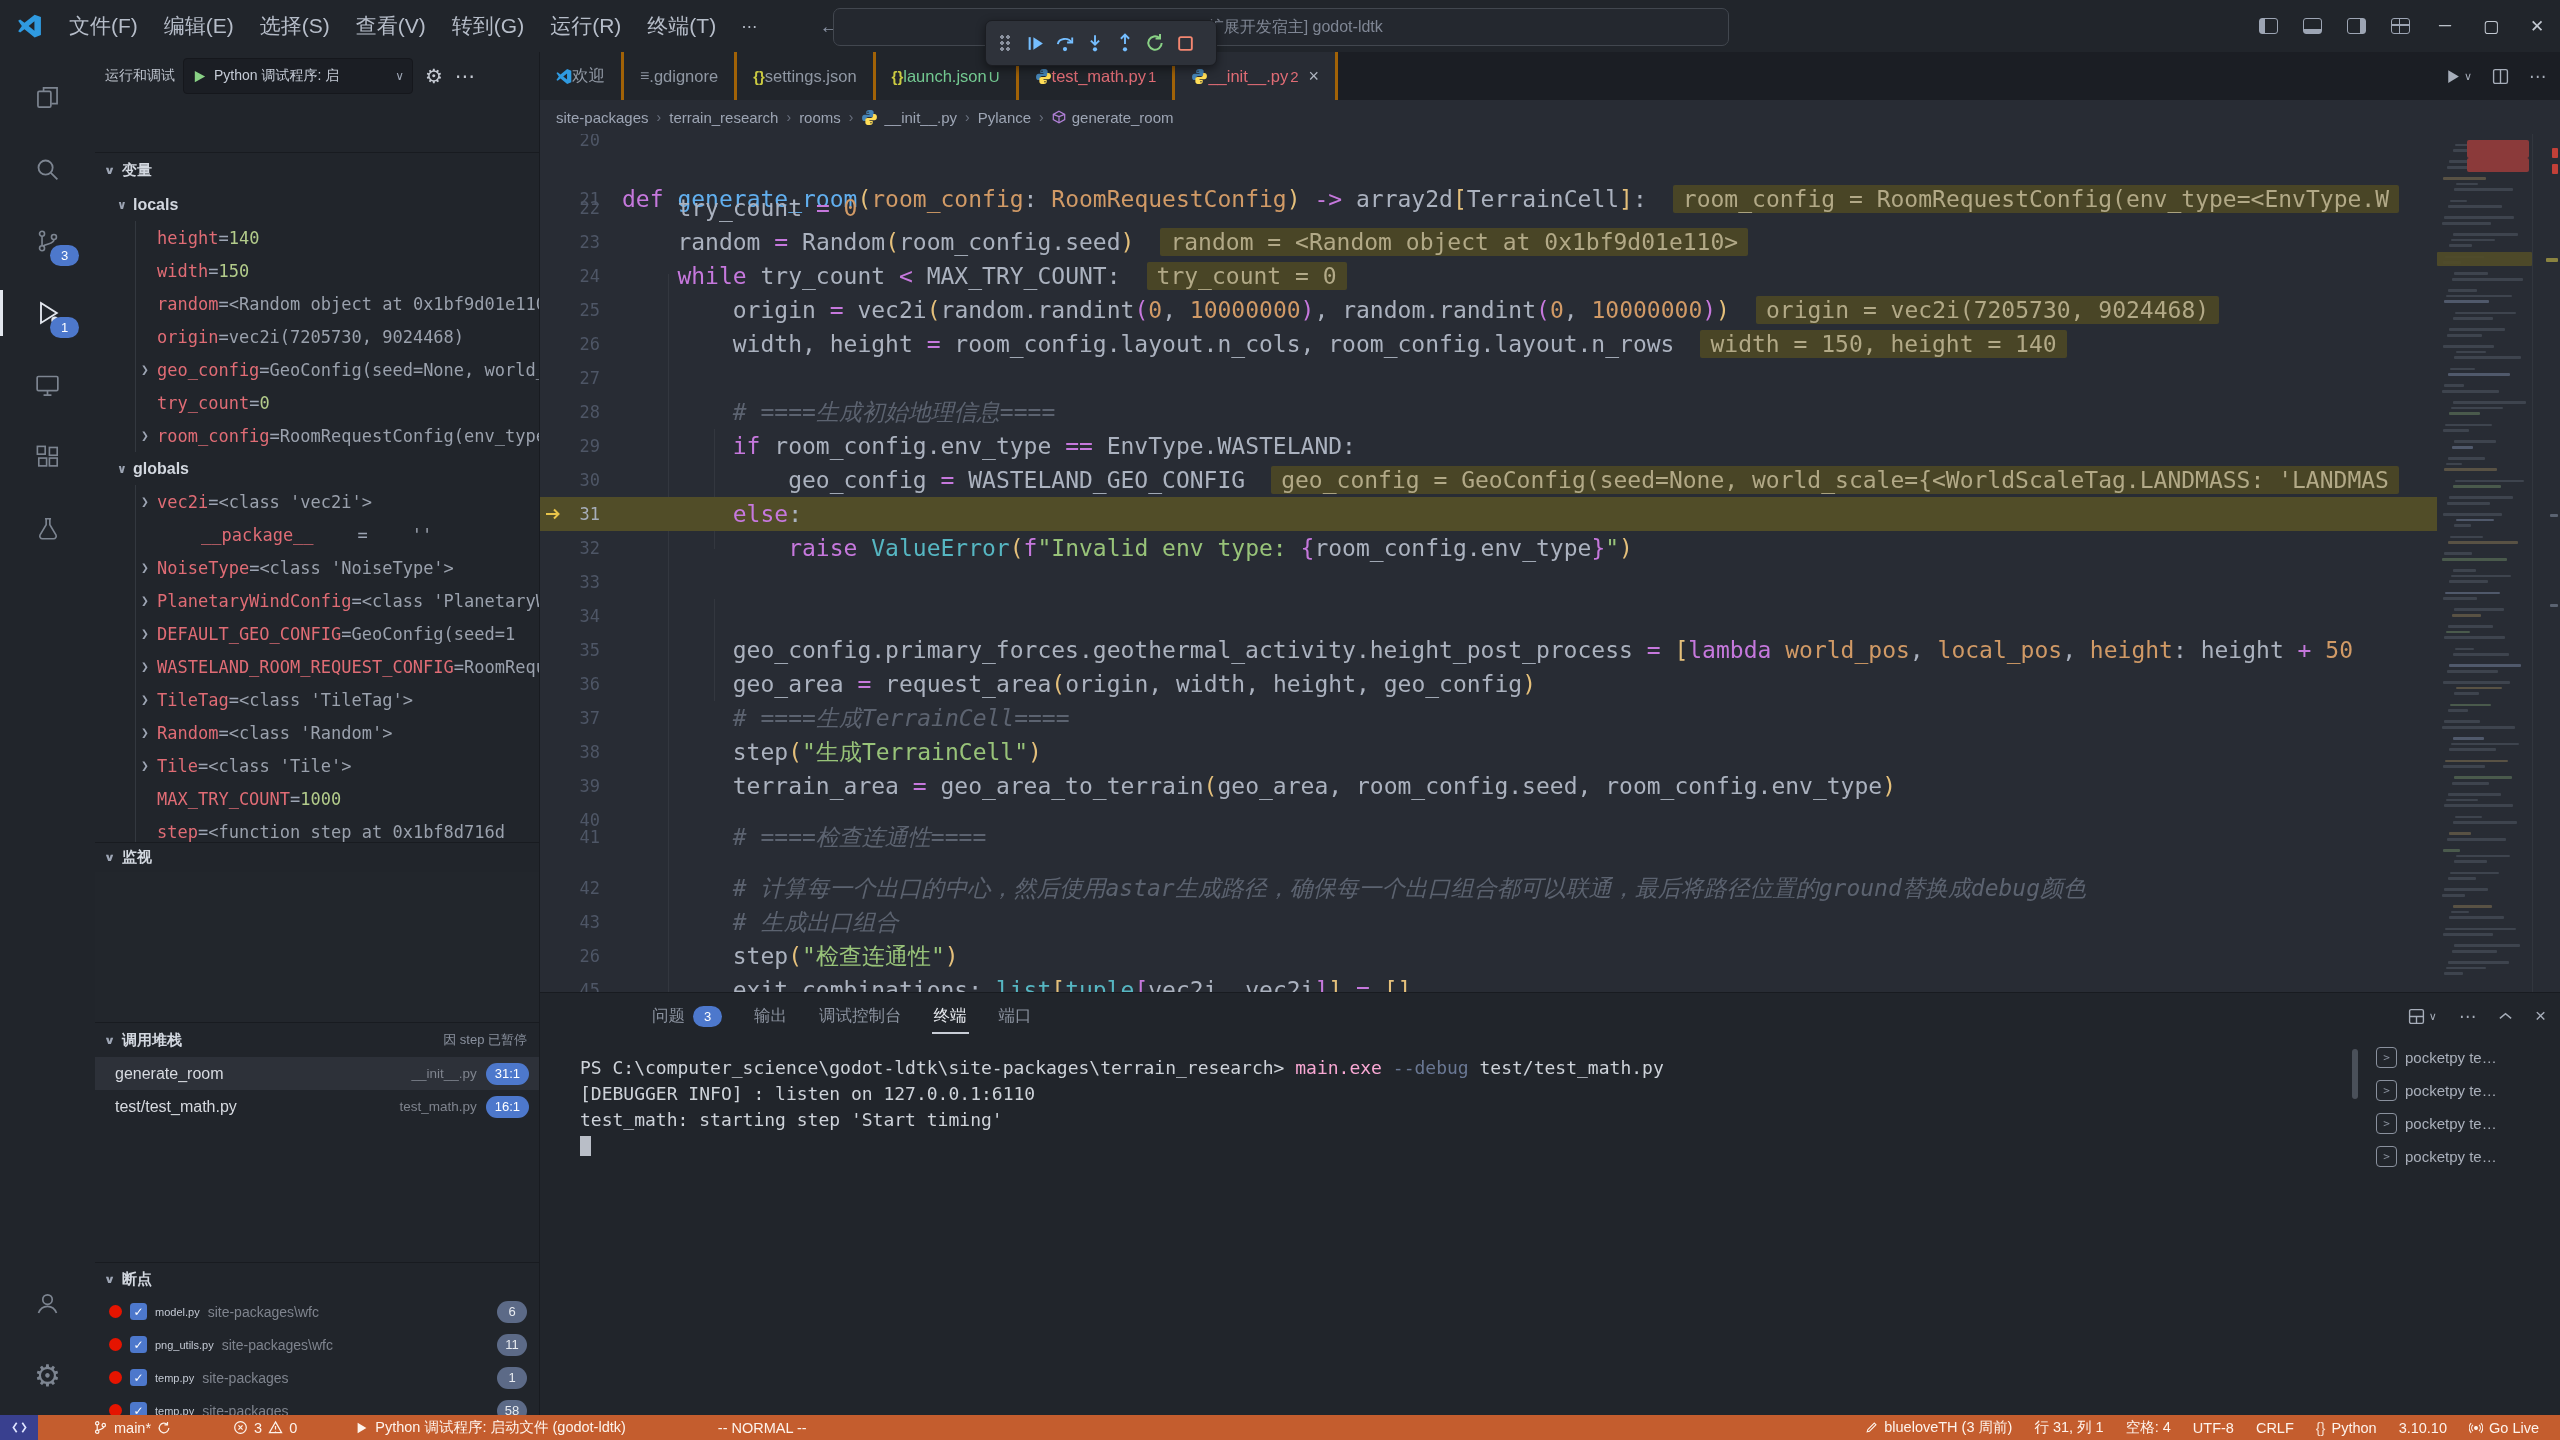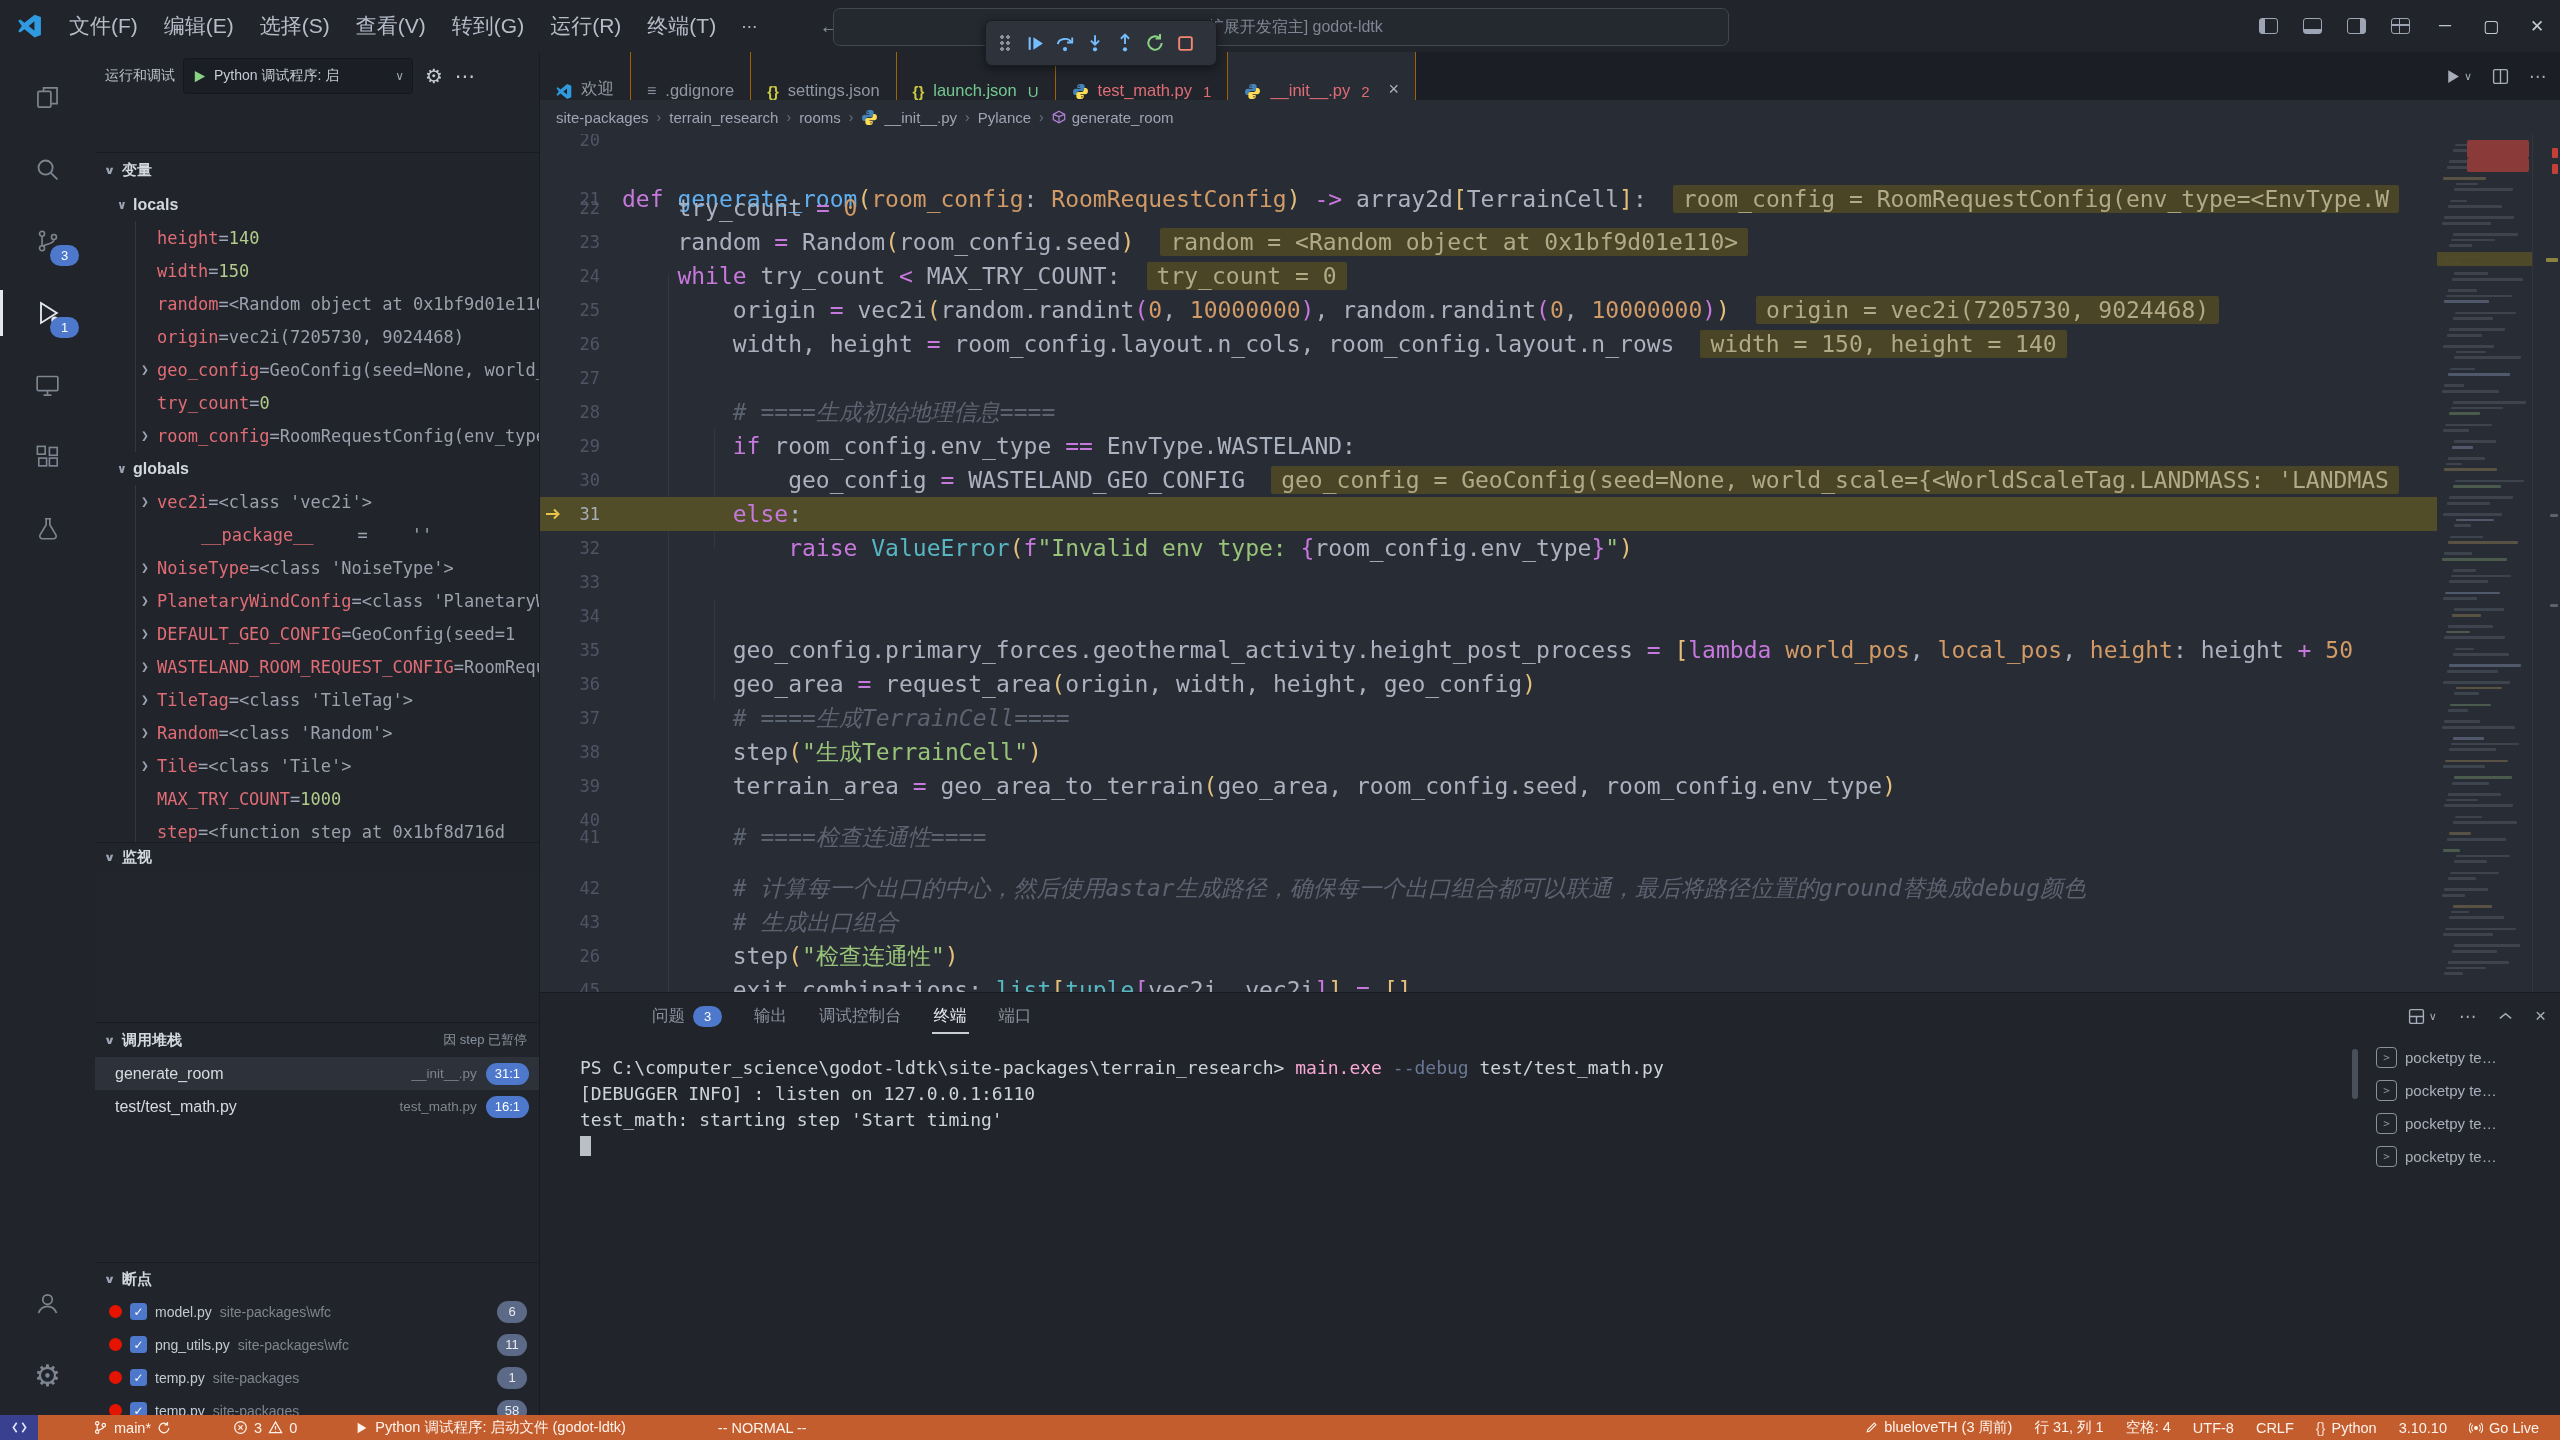--- a/index.html
+++ b/index.html
@@ -75,29 +75,29 @@
   .stack-row.sel{background:#2d3139;}
   .st-name{font-size:16px;color:#d7dae0;white-space:nowrap;overflow:hidden;}
   .st-file{margin-left:auto;font-size:13.5px;color:#7f848e;white-space:nowrap;}
   .st-pill{margin-left:9px;background:#4d78cc;color:#fff;font-size:13px;border-radius:11px;height:22px;
            display:flex;align-items:center;padding:0 9px;flex:none;}
 
   .bp-row{position:absolute;left:0;width:444px;height:33px;display:flex;align-items:center;padding:0 12px 0 14px;box-sizing:border-box;gap:8px;}
   .bp-dot{width:13px;height:13px;border-radius:50%;background:#e51400;flex:none;}
   .bp-check{width:17px;height:17px;border-radius:3.5px;background:#4d78cc;color:#fff;font-size:12px;
             display:flex;align-items:center;justify-content:center;flex:none;}
-  .bp-file{font-size:14px;color:#c3c9d3;white-space:nowrap;}
+  .bp-file{font-size:11px;color:#c3c9d3;white-space:nowrap;}
   .bp-path{font-size:14px;color:#7f848e;white-space:nowrap;overflow:hidden;text-overflow:ellipsis;flex:1;}
   .bp-count{min-width:22px;height:22px;border-radius:11px;background:#5c6a87;color:#e8ebf0;font-size:13px;
             display:flex;align-items:center;justify-content:center;flex:none;padding:0 4px;}
 
   
   .tabstrip{position:absolute;left:539px;top:52px;width:2021px;height:48px;background:#1b1e24;display:flex;z-index:8;}
-  .tab{height:48px;display:flex;align-items:flex-end;padding:0 16px;box-sizing:border-box;gap:9px;
-       background:#21252b;border-right:1px solid #a16207;font-size:16.5px;color:#8f97a3;white-space:nowrap;}
+  .tab{height:48px;display:flex;align-items:center;padding:0 16px;box-sizing:border-box;
+       background:#21252b;border-right:3px solid #a16207;font-size:16.5px;color:#8f97a3;white-space:nowrap;}
   .tab.active{background:#282c34;color:#a9b1bd;}
   .tab .suffix{font-size:15px;margin-left:2px;}
   .tab .close{margin-left:10px;color:#aeb4bf;font-size:18px;}
   .tab-green{color:#73c991;}
   .tab-red{color:#e06c75;}
   .editor-actions{position:absolute;right:6px;top:52px;height:48px;display:flex;align-items:center;gap:20px;color:#a7aeba;z-index:9;padding-right:8px;}
 
   .breadcrumbs{position:absolute;left:539px;top:100px;width:2021px;height:34px;background:#282c34;
                display:flex;align-items:center;padding-left:17px;box-sizing:border-box;font-size:15px;color:#9da5b4;z-index:5;}
   .bc-sep{margin:0 8px;color:#6b7280;font-size:14px;}

